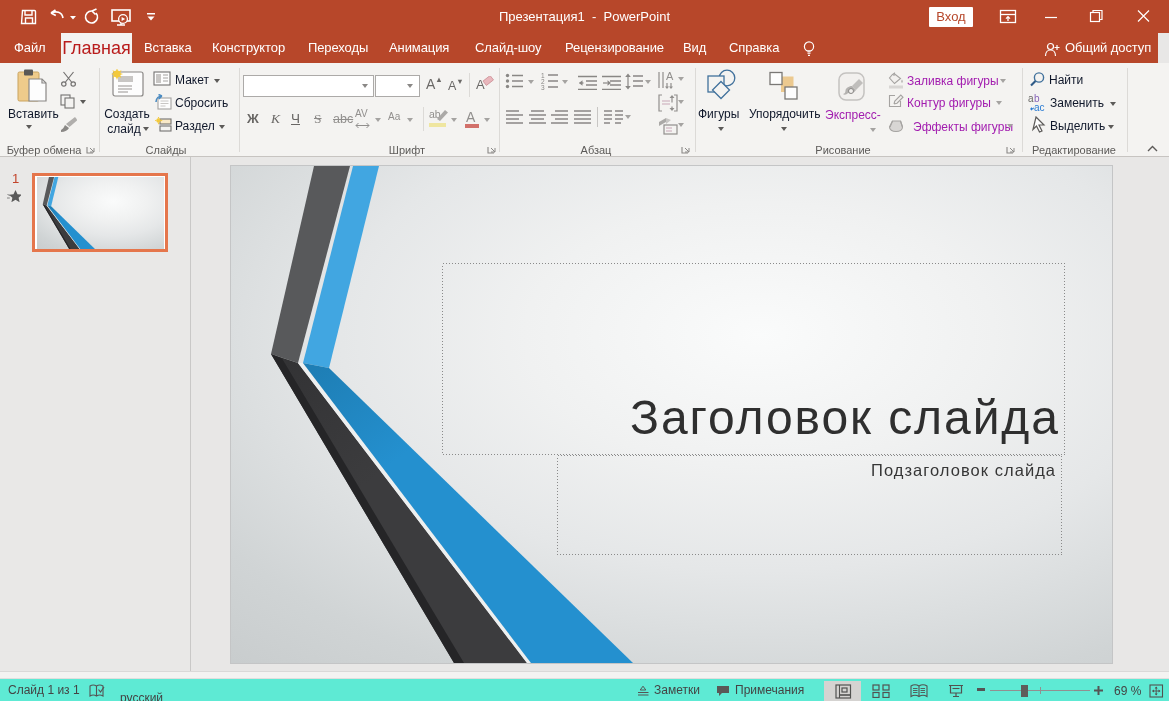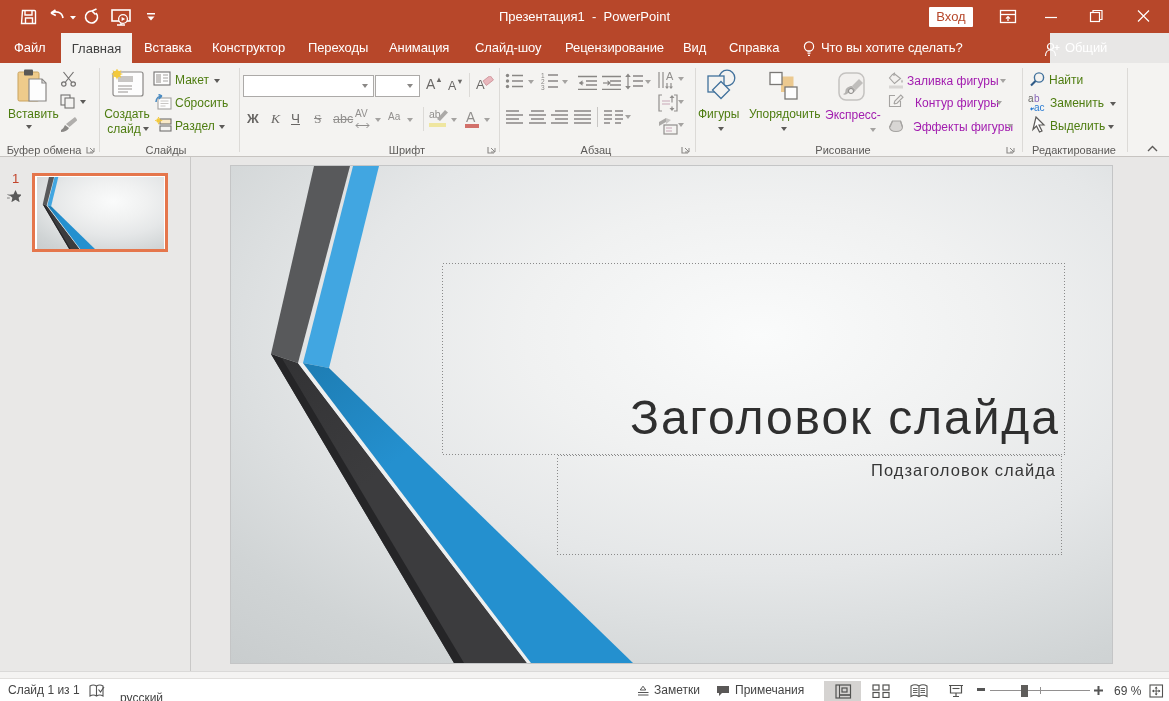--- a/index.html
+++ b/index.html
@@ -1,33 +1,33 @@
 <!DOCTYPE html>
 <html><head>
 <meta charset="utf-8">
 <style>
 html,body{margin:0;padding:0;}
 body{width:1169px;height:701px;overflow:hidden;font-family:"Liberation Sans",sans-serif;}
 #app{position:relative;width:1169px;height:701px;background:#E8E7E6;}
 .abs{position:absolute;}
 #titlebar{left:0;top:0;width:1169px;height:33px;background:#B7472A;}
-#tabrow{left:0;top:33px;width:1050px;height:30px;background:#B7472A;text-decoration:underline;}
+#tabrow{left:0;top:33px;width:1158px;height:30px;background:#B7472A;text-decoration:underline;}
 .tab{position:absolute;top:0;height:30px;line-height:30px;color:#fff;font-size:13px;letter-spacing:-0.1px;}
-#activetab{position:absolute;left:61px;top:0;width:71px;height:30px;background:#F4F3F1;color:#404040;font-size:13px;line-height:31px;text-align:center;}
+#activetab{position:absolute;left:61px;top:0;width:71px;height:30px;background:#F4F3F1;color:#b91c1c;font-size:18px;line-height:31px;text-align:center;}
 #ribbon{left:0;top:63px;width:1169px;height:94px;background:#F4F3F1;border-bottom:1px solid #C7C4C1;box-sizing:border-box;}
 .vsep{position:absolute;top:5px;height:84px;width:1px;background:#DCDAD7;}
 .glabel{position:absolute;top:81px;height:13px;line-height:13px;font-size:11px;color:#5C5A58;text-align:center;white-space:nowrap;}
-.ric{position:absolute;font-size:12px;color:#4d7c0f;white-space:nowrap;}
+.ric{position:absolute;font-size:12px;color:#0f172a;white-space:nowrap;}
 .dim{color:#a21caf;}
 .dd{position:absolute;width:0;height:0;border-left:3.5px solid transparent;border-right:3.5px solid transparent;border-top:4px solid #5C5A58;}
 .dddim{border-top-color:#A5A3A1;}
 #body{left:0;top:157px;width:1169px;height:514px;background:#E8E7E6;}
 #leftpanel{left:0;top:0;width:191px;height:514px;background:#E9E8E7;border-right:1px solid #C9C8C7;box-sizing:border-box;}
 #prestrip{left:0;top:671px;width:1169px;height:7px;background:#F4F3F2;border-top:1px solid #DAD9D8;box-sizing:border-box;}
-#statusbar{left:0;top:678px;width:1169px;height:23px;background:#ffffff;border-top:1px solid #E1DFDD;box-sizing:border-box;font-size:12px;color:#444;}
+#statusbar{left:0;top:678px;width:1169px;height:23px;background:#5eead4;border-top:1px solid #E1DFDD;box-sizing:border-box;font-size:12px;color:#444;}
 .st{position:absolute;top:4px;font-size:12px;color:#444;}
 </style>
 </head>
 <body>
 <div id="app">
 
 <div class="abs" id="titlebar">
   <svg class="abs" style="left:20px;top:7px" width="135" height="20" viewBox="0 0 135 20" fill="none" stroke="#fff">
 
     <path d="M2.5 3.5h12a1 1 0 0 1 1 1v12h-14z" stroke-width="1.4"></path>
@@ -72,21 +72,20 @@
   <div class="tab" style="left:308px;">Переходы</div>
   <div class="tab" style="left:389px;">Анимация</div>
   <div class="tab" style="left:475px;">Слайд-шоу</div>
   <div class="tab" style="left:565px;">Рецензирование</div>
   <div class="tab" style="left:683px;">Вид</div>
   <div class="tab" style="left:729px;">Справка</div>
   <svg class="abs" style="left:802px;top:7px" width="14" height="18" fill="none" stroke="#fff" stroke-width="1.2">
     <circle cx="7" cy="6.5" r="4.6"></circle>
         <path d="M5.5 11 h3 M5.5 13.2 h3 M6 15.4 h2"></path>
   </svg>
-  <div class="tab" style="left:821px;">Что вы хотите сделать?</div>
   <svg class="abs" style="left:1044px;top:8px" width="17" height="16" fill="none" stroke="#fff" stroke-width="1.2">
     <circle cx="6.5" cy="5.5" r="3"></circle>
         <path d="M1.5 15 c0 -4 2.5 -6 5 -6 c2.5 0 5 2 5 6"></path>
         <path d="M13 4 v5 M10.5 6.5 h5"></path>
   </svg>
   <div class="tab" style="left:1065px;">Общий доступ</div>
 </div>
 
 <div class="abs" id="ribbon">
   <div class="vsep" style="left:99px"></div>
@@ -311,21 +310,21 @@
     <path d="M6 2 v3"></path>
     <path d="M14 8.5 c0.9 1.6 0.9 2.7 0 3.4 c-0.9 -0.7 -0.9 -1.8 0 -3.4 z" fill="#A5A3A1" stroke="none"></path>
     <rect x="1" y="14.5" width="14" height="3" fill="#D8D6D4" stroke="none"></rect>
   </svg>
   <div class="ric dim" style="left:907px;top:11px;">Заливка фигуры</div>
   <div class="dd dddim" style="left:1000px;top:16px;"></div>
   <svg class="abs" style="left:888px;top:30px" width="16" height="16" fill="none" stroke="#A5A3A1" stroke-width="1.1">
     <path d="M7 2.5 h-5.5 v11 h11 V8"></path>
     <path d="M6 11 l0.8 -3 6 -6 2.2 2.2 -6 6 -3 0.8" fill="#F2F0EE"></path>
   </svg>
-  <div class="ric dim" style="left:907px;top:33px;margin-left:8px;">Контур фигуры</div>
+  <div class="ric dim" style="left:907px;top:33px;">Контур фигуры</div>
   <div class="dd dddim" style="left:996px;top:38px;"></div>
   <svg class="abs" style="left:888px;top:56px" width="17" height="15" fill="none" stroke="#A5A3A1" stroke-width="1.1">
     <path d="M4.5 2 h8 l2 6 c0 2.5 -2.5 4.5 -6.5 4.5 c-4 0 -6.5 -2 -6.5 -4.5 z" fill="#D8D6D4"></path>
     <path d="M4.5 2 l-2.5 6 M12.5 2 l2 6"></path>
   </svg>
   <div class="ric dim" style="left:913px;top:57px;">Эффекты фигуры</div>
   <div class="dd dddim" style="left:1007px;top:61px;"></div>
   <svg class="abs" style="left:1006px;top:81px" width="10" height="10" fill="none" stroke="#8A8886" stroke-width="1.1">
     <path d="M1 3 v6 h6"></path>
         <path d="M4 4 l4 4 M8 4 v4 h-4" stroke-width="1"></path>

